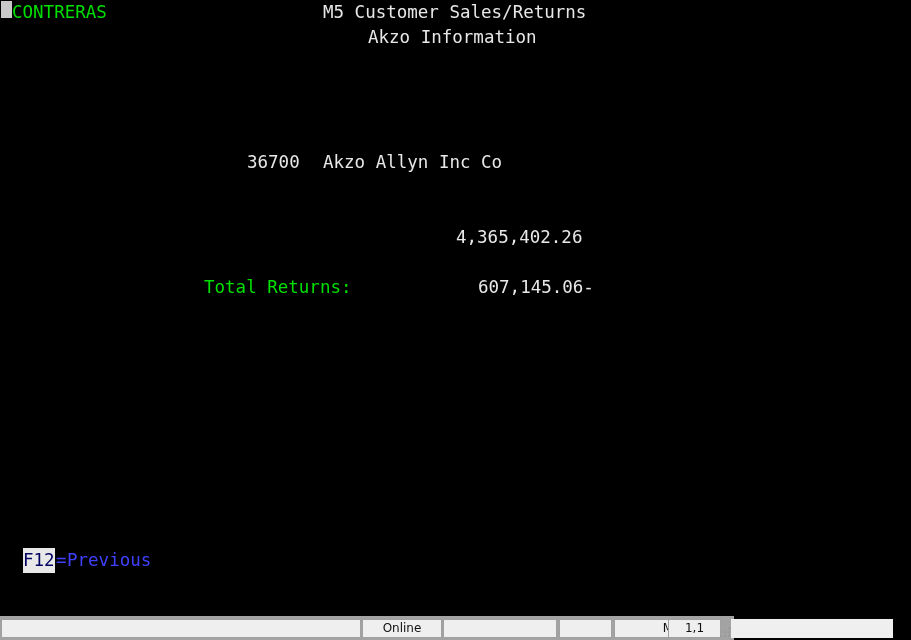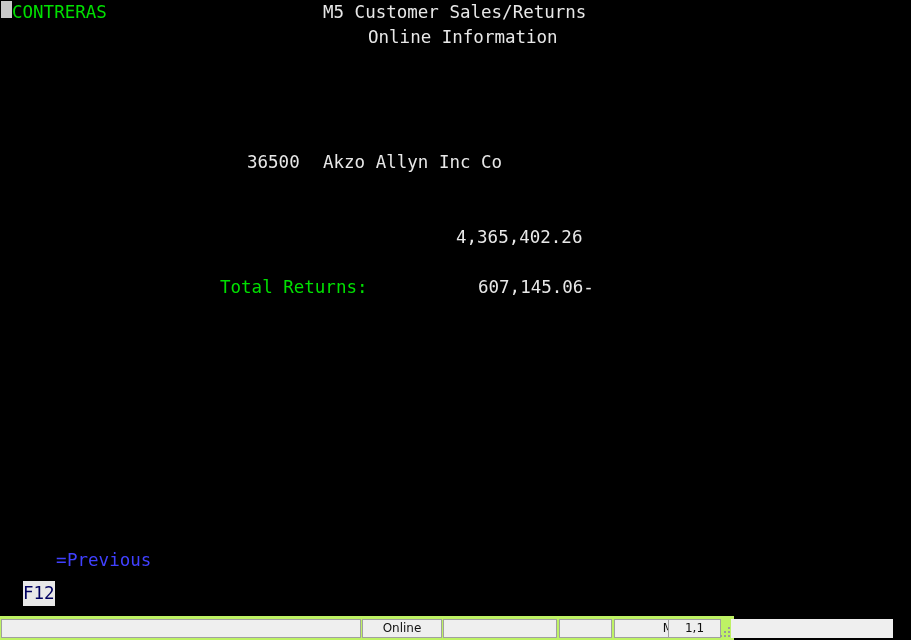--- a/index.html
+++ b/index.html
@@ -58,31 +58,30 @@
     width: 11px;
     height: 17px;
     background: #c8c8c8;
   }
 
   
   .revvid {
     background: #e8e8e8;
     color: #000060;
     padding: 0;
-    margin-top: 33px;
   }
 
   
   #statusbar {
     position: absolute;
     left: 0;
     top: 615px;
     width: 734px;
     height: 25px;
-    background: #bef264;
+    background: #a3a3a3;
     border-top: 1px solid #000000;
     box-sizing: border-box;
   }
 
   .sb-cell {
     position: absolute;
     top: 3px;
     height: 19px;
     box-sizing: border-box;
     border: 1px solid #a0a0a0;
@@ -141,34 +140,34 @@
 <div id="terminal">
 
   <div id="cursor-block"></div>
 
   <div class="trow" style="top:0px;">
     <span class="cell green" style="left:12px;">CONTRERAS</span>
     <span class="cell white" style="left:295px;">M5 Customer Sales/Returns</span>
   </div>
 
   <div class="trow" style="top:25px;">
-    <span class="cell white" style="left:340px;">Online Information</span>
+    <span class="cell white" style="left:340px;">Akzo Information</span>
   </div>
 
   <div class="trow" style="top:150px;">
-    <span class="cell white" style="left:219px;">36500</span>
+    <span class="cell white" style="left:219px;">36700</span>
     <span class="cell white" style="left:295px;">Akzo Allyn Inc Co</span>
   </div>
 
   <div class="trow" style="top:225px;">
     <span class="cell white" style="left:428px;">4,365,402.26</span>
   </div>
 
   <div class="trow" style="top:275px;">
-    <span class="cell green" style="left:220px;">Total Returns:</span>
+    <span class="cell green" style="left:204px;">Total Returns:</span>
     <span class="cell white" style="left:450px;">607,145.06-</span>
   </div>
 
   <div class="trow" style="top:548px;">
     <span class="cell revvid" style="left:23px;">F12</span>
     <span class="cell blue" style="left:56px;">=</span>
     <span class="cell blue" style="left:67px;">Previous</span>
   </div>
 
 </div>

